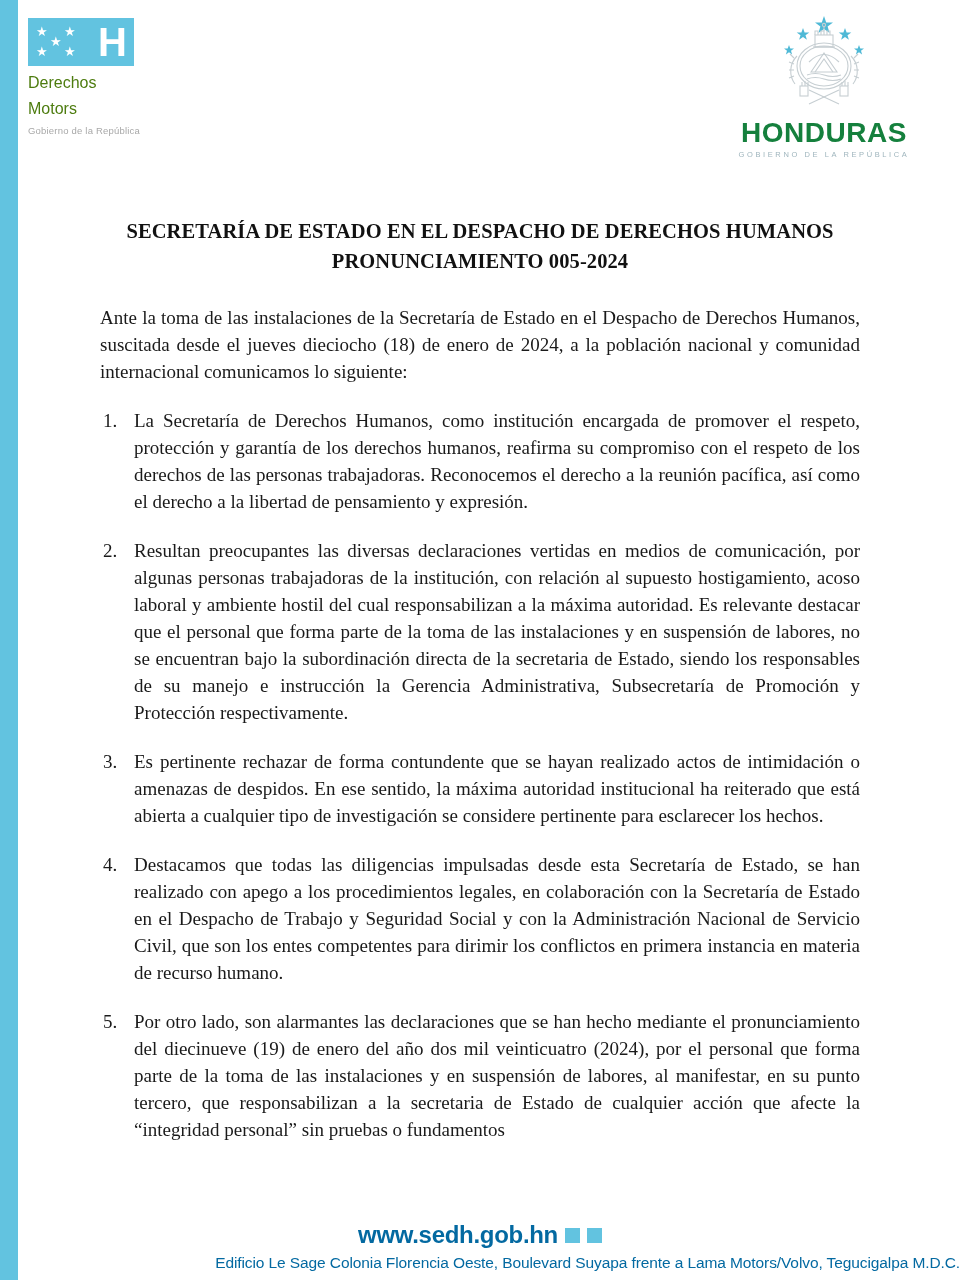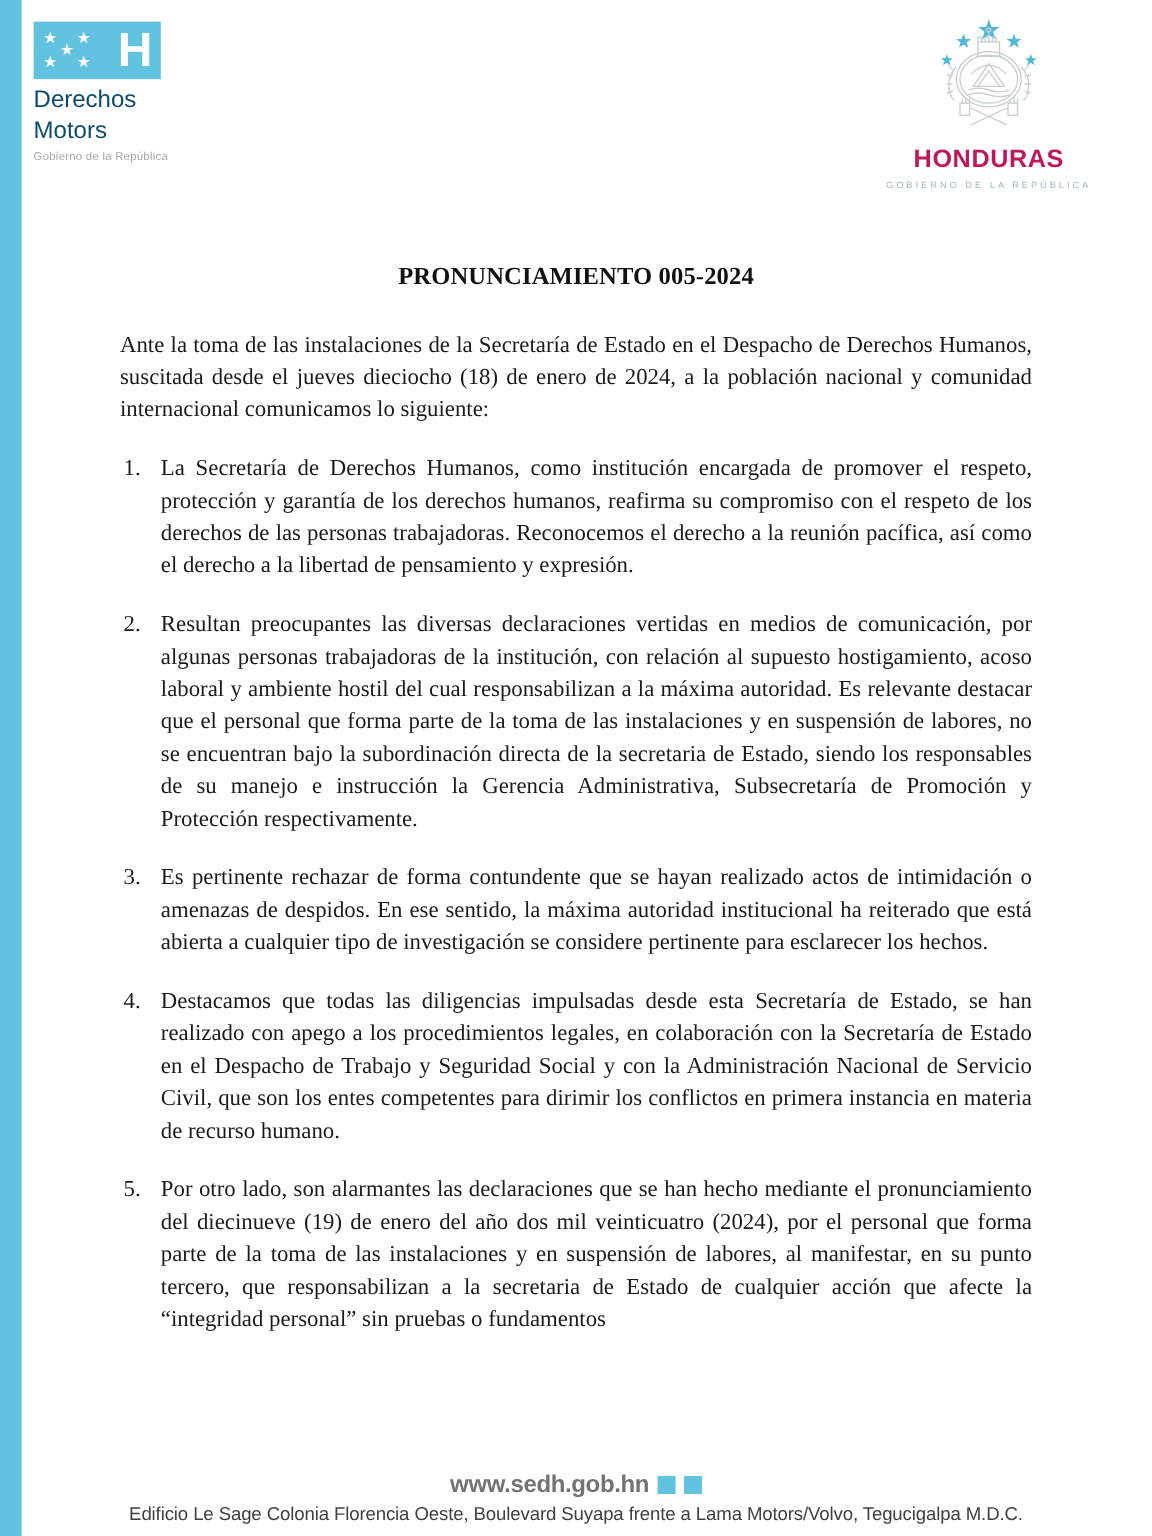--- a/index.html
+++ b/index.html
@@ -74,22 +74,22 @@
     font-weight: bold;
     font-size: 40px;
     line-height: 42px;
     color: #ffffff;
     letter-spacing: -1px;
   }
   .sedh-words {
     margin-top: 4px;
     margin-left: 10px;
     font-family: "Liberation Sans", sans-serif;
-    color: #0c4a6e;
-    font-size: 20px;
+    color: #4d7c0f;
+    font-size: 16px;
     line-height: 26px;
     font-weight: 300;
   }
   .sedh-words .l2 { display: block; }
   .sedh-sub {
     margin-left: 10px;
     margin-top: 3px;
     font-family: "Liberation Sans", sans-serif;
     color: #a8a8a8;
     font-size: 9.5px;
@@ -107,23 +107,23 @@
   .seal-wrap {
     position: relative;
     width: 150px;
     height: 104px;
     margin: 0 auto;
   }
   .seal-wrap svg { display: block; }
   .hn-name {
     font-family: "Liberation Sans", sans-serif;
     font-weight: bold;
-    font-size: 21px;
+    font-size: 28px;
     letter-spacing: 0.5px;
-    color: #be185d;
+    color: #15803d;
     line-height: 28px;
     margin-top: 1px;
   }
   .hn-sub {
     font-family: "Liberation Sans", sans-serif;
     font-size: 7.5px;
     letter-spacing: 2.6px;
     color: #9fb5bd;
     margin-top: 3px;
   }
@@ -188,37 +188,38 @@
     text-align: center;
     font-family: "Liberation Sans", sans-serif;
   }
   .footer-web {
     display: inline-flex;
     align-items: center;
     justify-content: center;
     gap: 7px;
   }
   .footer-url {
-    color: #737373;
-    font-size: 20px;
+    color: #0369a1;
+    font-size: 24px;
     font-weight: bold;
     letter-spacing: -0.3px;
   }
   .sq {
     display: inline-block;
     width: 15px;
     height: 15px;
     background: #62c3e0;
   }
   .footer-addr {
     margin-top: 5px;
-    color: #404040;
+    color: #0369a1;
     font-size: 15.5px;
     letter-spacing: -0.1px;
     white-space: nowrap;
+    text-align: right;
   }
 </style>
 </head>
 <body>
 
 <div class="page">
 
   <div class="edge-bar"></div>
 
   <div class="header">
@@ -284,20 +285,21 @@
         </svg>
       </div>
       <div class="hn-name">HONDURAS</div>
       <div class="hn-sub">GOBIERNO DE LA REPÚBLICA</div>
     </div>
   </div>
 
   <div class="doc">
 
     <div class="doc-title">
+      <span class="tline">SECRETARÍA DE ESTADO EN EL DESPACHO DE DERECHOS HUMANOS</span>
       <span class="tline">PRONUNCIAMIENTO 005-2024</span>
     </div>
 
     <p class="intro">Ante la toma de las instalaciones de la Secretaría de Estado en el Despacho de Derechos Humanos, suscitada desde el jueves dieciocho (18) de enero de 2024, a la población nacional y comunidad internacional comunicamos lo siguiente:</p>
 
     <ol class="points">
       <li>La Secretaría de Derechos Humanos, como institución encargada de promover el respeto, protección y garantía de los derechos humanos, reafirma su compromiso con el respeto de los derechos de las personas trabajadoras. Reconocemos el derecho a la reunión pacífica, así como el derecho a la libertad de pensamiento y expresión.</li>
       <li>Resultan preocupantes las diversas declaraciones vertidas en medios de comunicación, por algunas personas trabajadoras de la institución, con relación al supuesto hostigamiento, acoso laboral y ambiente hostil del cual responsabilizan a la máxima autoridad. Es relevante destacar que el personal que forma parte de la toma de las instalaciones y en suspensión de labores, no se encuentran bajo la subordinación directa de la secretaria de Estado, siendo los responsables de su manejo e instrucción la Gerencia Administrativa, Subsecretaría de Promoción y Protección respectivamente.</li>
       <li>Es pertinente rechazar de forma contundente que se hayan realizado actos de intimidación o amenazas de despidos. En ese sentido, la máxima autoridad institucional ha reiterado que está abierta a cualquier tipo de investigación se considere pertinente para esclarecer los hechos.</li>
       <li>Destacamos que todas las diligencias impulsadas desde esta Secretaría de Estado, se han realizado con apego a los procedimientos legales, en colaboración con la Secretaría de Estado en el Despacho de Trabajo y Seguridad Social y con la Administración Nacional de Servicio Civil, que son los entes competentes para dirimir los conflictos en primera instancia en materia de recurso humano.</li>

